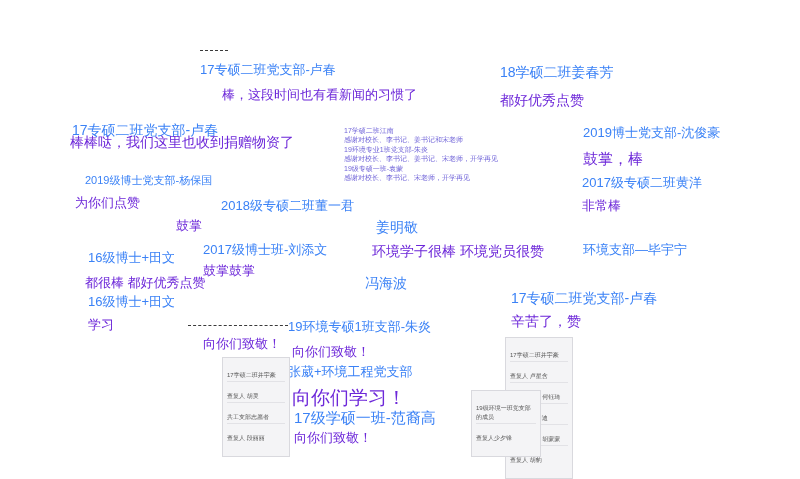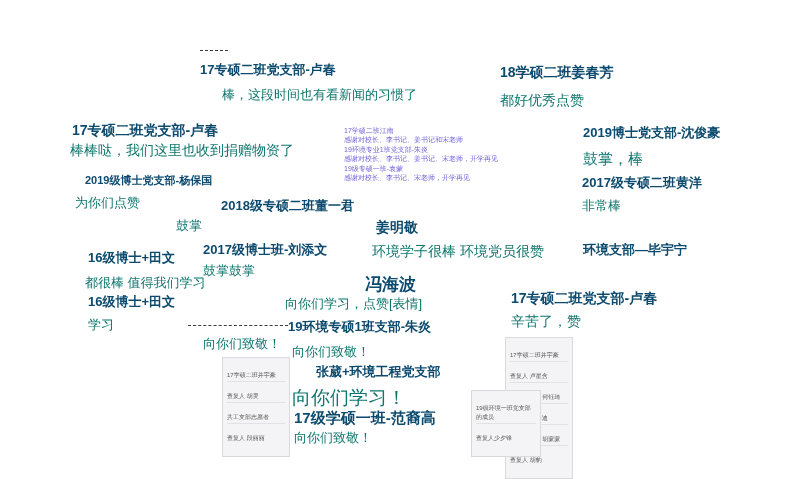--- a/index.html
+++ b/index.html
@@ -14,25 +14,25 @@
     background: #ffffff;
     overflow: hidden;
     font-family: "Liberation Sans", sans-serif;
   }
   .item {
     position: absolute;
     white-space: nowrap;
     line-height: 1.15;
   }
   .name {
-    color: #0c4a6e;
-    font-weight: bold;
+    color: #3b82f6;
+    font-weight: normal;
   }
   .msg {
-    color: #0f766e;
+    color: #6d28d9;
   }
   .tiny {
     color: #6f63d8;
     font-size: 7px;
     line-height: 1.35;
     white-space: pre;
   }
   .dashline {
     position: absolute;
     border-top: 1px dashed #3a3a3a;
@@ -62,21 +62,21 @@
 
   <div class="dashline" style="left:188px; top:325px; width:100px;"></div>
 
   <div class="item name" style="left:200px; top:63px; font-size:13px;">17专硕二班党支部-卢春</div>
   <div class="item msg" style="left:222px; top:88px; font-size:13px;">棒，这段时间也有看新闻的习惯了</div>
 
   <div class="item name" style="left:500px; top:64px; font-size:14px;">18学硕二班姜春芳</div>
   <div class="item msg" style="left:500px; top:92px; font-size:14px;">都好优秀点赞</div>
 
   <div class="item name" style="left:72px; top:122px; font-size:14px;">17专硕二班党支部-卢春</div>
-  <div class="item msg" style="left:70px; top:142px; font-size:14px;">棒棒哒，我们这里也收到捐赠物资了</div>
+  <div class="item msg" style="left:70px; top:134px; font-size:14px;">棒棒哒，我们这里也收到捐赠物资了</div>
 
   <div class="item name" style="left:583px; top:126px; font-size:13px;">2019博士党支部-沈俊豪</div>
   <div class="item msg" style="left:583px; top:150px; font-size:15px;">鼓掌，棒</div>
 
   <div class="item tiny" style="left:344px; top:126px;">17学硕二班江南
 感谢对校长、李书记、姜书记和宋老师
 19环境专业1班党支部-朱炎
 感谢对校长、李书记、姜书记、宋老师，开学再见
 19级专硕一班-袁蒙
 感谢对校长、李书记、宋老师，开学再见</div>
@@ -86,44 +86,43 @@
 
   <div class="item name" style="left:582px; top:176px; font-size:13px;">2017级专硕二班黄洋</div>
   <div class="item msg" style="left:582px; top:199px; font-size:13px;">非常棒</div>
 
   <div class="item name" style="left:221px; top:199px; font-size:13px;">2018级专硕二班董一君</div>
   <div class="item msg" style="left:176px; top:219px; font-size:13px;">鼓掌</div>
 
   <div class="item name" style="left:376px; top:219px; font-size:14px;">姜明敬</div>
 
   <div class="item name" style="left:88px; top:251px; font-size:13px;">16级博士+田文</div>
-  <div class="item msg" style="left:85px; top:276px; font-size:13px;">都很棒 值得我们学习</div>
+  <div class="item msg" style="left:85px; top:276px; font-size:13px;">都很棒 都好优秀点赞</div>
 
   <div class="item name" style="left:203px; top:243px; font-size:13px;">2017级博士班-刘添文</div>
   <div class="item msg" style="left:203px; top:264px; font-size:13px;">鼓掌鼓掌</div>
 
   <div class="item name" style="left:583px; top:243px; font-size:13px;">环境支部—毕宇宁</div>
 
   <div class="item msg" style="left:372px; top:243px; font-size:14px;">环境学子很棒 环境党员很赞</div>
 
   <div class="item name" style="left:88px; top:295px; font-size:13px;">16级博士+田文</div>
   <div class="item msg" style="left:88px; top:318px; font-size:13px;">学习</div>
 
-  <div class="item name" style="left:365px; top:275px; font-size:17px;">冯海波</div>
-  <div class="item msg" style="left:285px; top:297px; font-size:13px;">向你们学习，点赞[表情]</div>
+  <div class="item name" style="left:365px; top:275px; font-size:14px;">冯海波</div>
 
   <div class="item name" style="left:511px; top:290px; font-size:14px;">17专硕二班党支部-卢春</div>
   <div class="item msg" style="left:511px; top:313px; font-size:14px;">辛苦了，赞</div>
 
   <div class="item name" style="left:288px; top:320px; font-size:13px;">19环境专硕1班支部-朱炎</div>
   <div class="item msg" style="left:292px; top:345px; font-size:13px;">向你们致敬！</div>
 
   <div class="item msg" style="left:203px; top:337px; font-size:13px;">向你们致敬！</div>
 
-  <div class="item name" style="left:288px; top:365px; font-size:13px;margin-left:28px;">张葳+环境工程党支部</div>
+  <div class="item name" style="left:288px; top:365px; font-size:13px;">张葳+环境工程党支部</div>
   <div class="item msg" style="left:292px; top:387px; font-size:19px;">向你们学习！</div>
 
   <div class="item name" style="left:294px; top:409px; font-size:15px;">17级学硕一班-范裔高</div>
   <div class="item msg" style="left:294px; top:431px; font-size:13px;">向你们致敬！</div>
 
   <div class="card" style="left:222px; top:357px; width:58px;">
     <div class="cardrow">17学硕二班并宇豪</div>
     <div class="cardrow">查复人 胡灵</div>
     <div class="cardrow">共工支部志愿者</div>
     <div class="cardrow">查复人 段丽丽</div>

